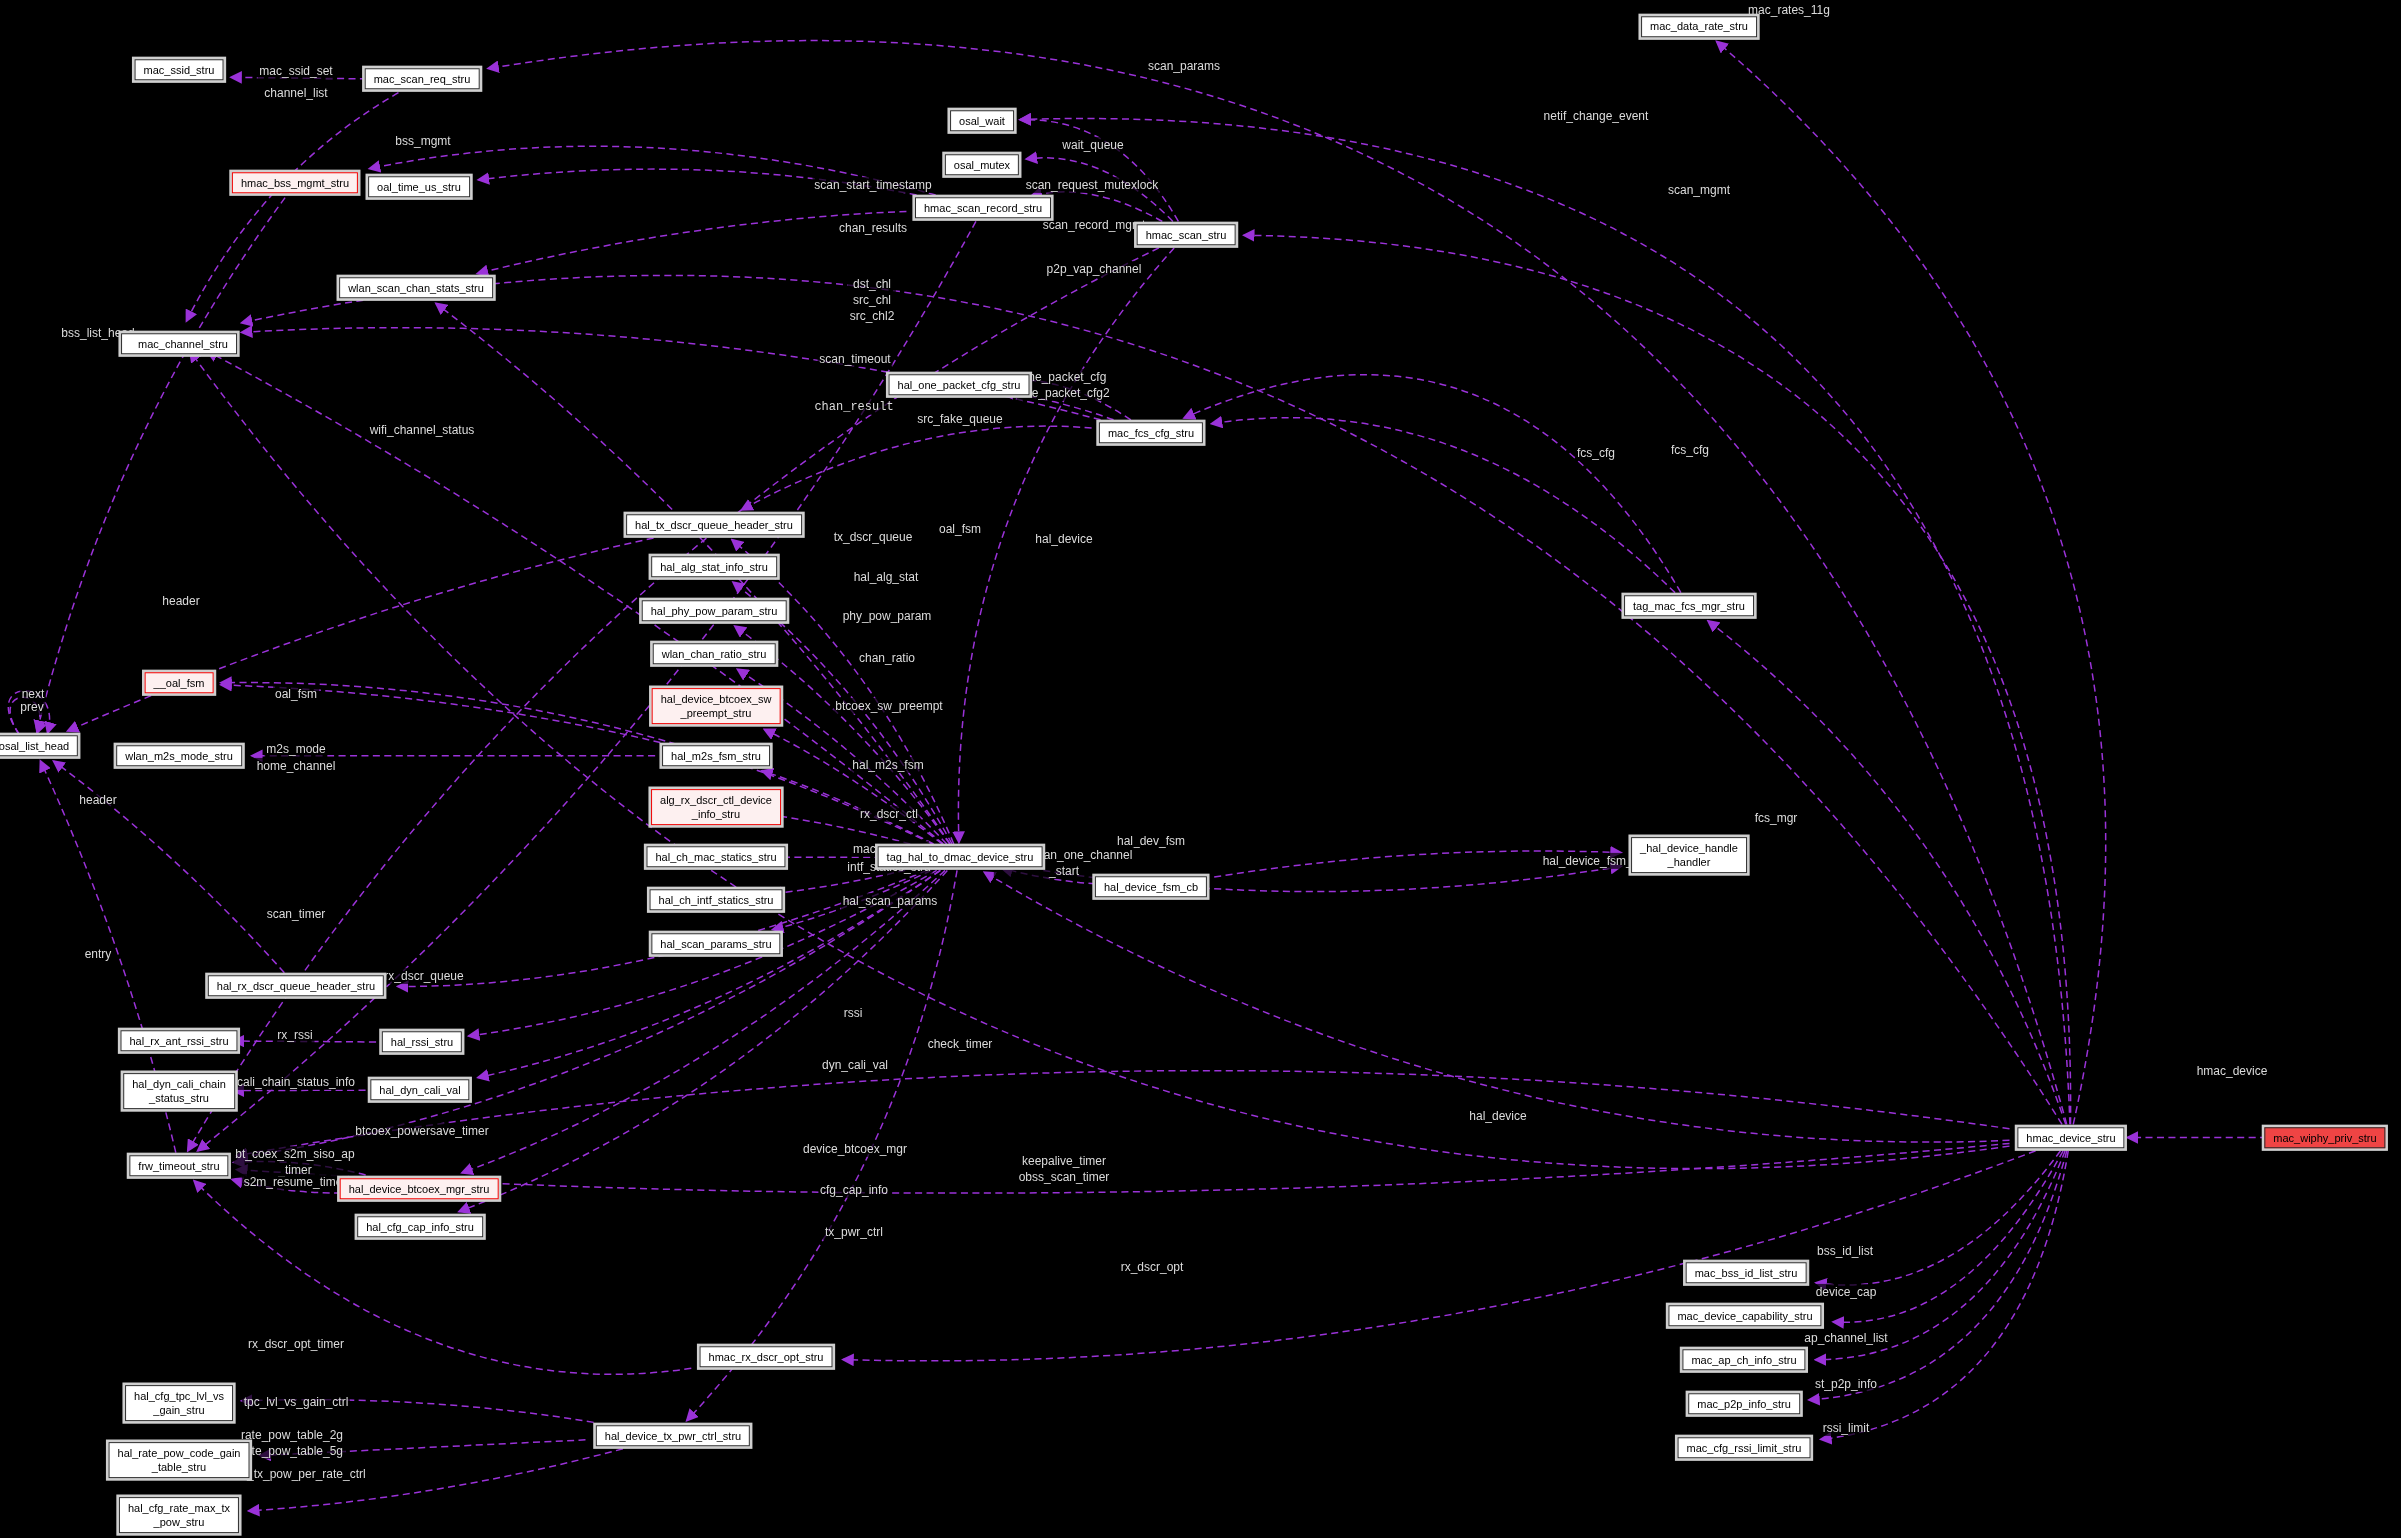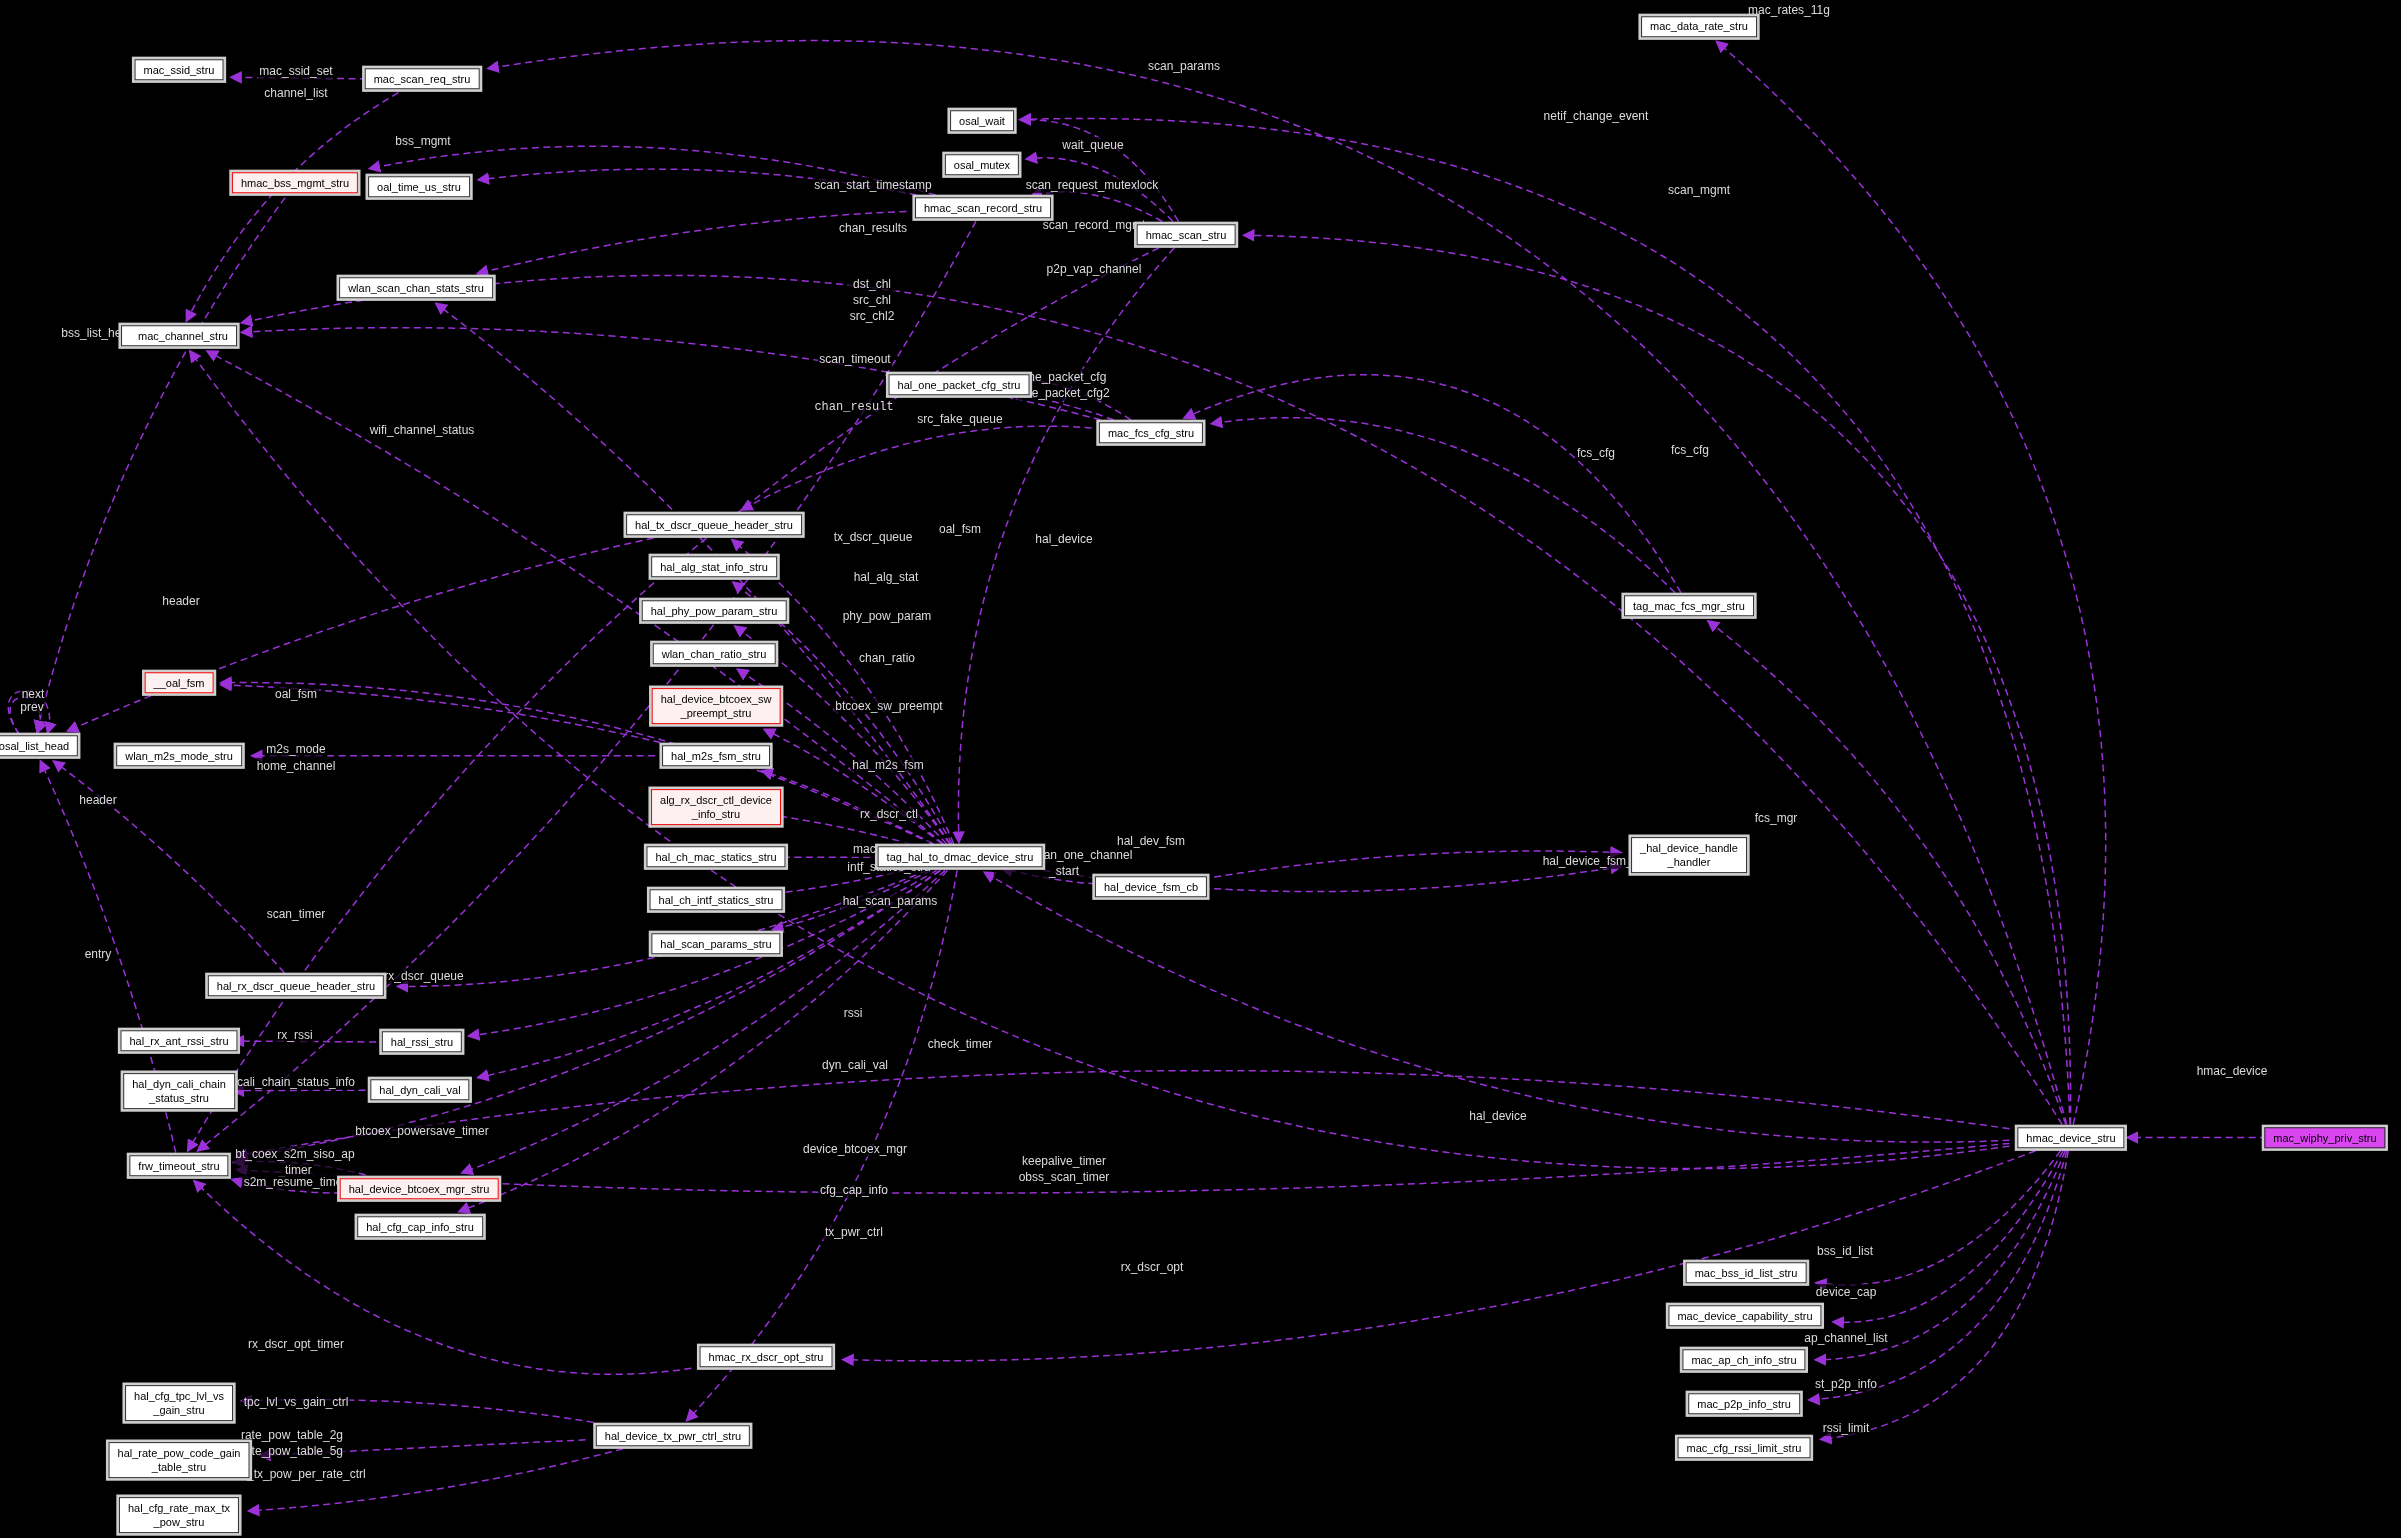--- a/index.html
+++ b/index.html
@@ -7,21 +7,21 @@
          font-family:"Liberation Sans",sans-serif;overflow:hidden;}
   #edges{position:absolute;left:0;top:0;z-index:1;}
   #edges path.e{fill:none;stroke:#9a32d8;stroke-width:1.7;stroke-dasharray:8 5;}
   .elabel{position:absolute;transform:translate(-50%,-50%);color:#dcdcdc;
           font-size:12px;line-height:1.35;white-space:pre;text-align:center;
           z-index:2;background:rgba(0,0,0,.70);padding:0 1.8px;}
   .node{position:absolute;transform:translate(-50%,-50%);background:#fff;color:#000;
         border:0.9px solid #2b2b2b;box-shadow:0 0 0 2.6px #cfcfcf;padding:2.6px 8px;
         font-size:11px;line-height:1.3;white-space:pre;text-align:center;z-index:3;cursor:pointer;}
   .node.red{background:#fdf0f0;border:1.8px solid #f00000;}
-  .node.main{background:#d946ef;}
+  .node.main{background:#ef4444;}
 </style>
 </head>
 <body>
 
 <div id="stage">
     <svg id="edges" width="2401" height="1538" viewBox="0 0 2723 1744">
       <defs>
         <marker id="ar" viewBox="0 0 10 10" refX="8.5" refY="5" markerWidth="8.5" markerHeight="8.5" orient="auto">
           <path d="M0,0 L10,5 L0,10 z" fill="#9a32d8"></path>
         </marker>
@@ -103,21 +103,21 @@
     <div class="node" style="left: 179px; top: 70px;">mac_ssid_stru</div>
     <div class="node" style="left: 422px; top: 79px;">mac_scan_req_stru</div>
     <div class="node red" style="left: 295px; top: 183px;">hmac_bss_mgmt_stru</div>
     <div class="node" style="left: 419px; top: 187px;">oal_time_us_stru</div>
     <div class="node" style="left: 982px; top: 121px;">osal_wait</div>
     <div class="node" style="left: 982px; top: 165px;">osal_mutex</div>
     <div class="node" style="left: 983px; top: 208px;">hmac_scan_record_stru</div>
     <div class="node" style="left: 1186px; top: 235px;">hmac_scan_stru</div>
     <div class="node" style="left: 1699px; top: 26.5px;">mac_data_rate_stru</div>
     <div class="node" style="left: 416px; top: 288px;">wlan_scan_chan_stats_stru</div>
-    <div class="node" style="left: 179px; top: 336px; padding-left: 16px;">mac_channel_stru</div>
+    <div class="node" style="left: 179px; top: 344px; padding-left: 16px;">mac_channel_stru</div>
     <div class="node" style="left: 959px; top: 385px;">hal_one_packet_cfg_stru</div>
     <div class="node" style="left: 1151px; top: 433px;">mac_fcs_cfg_stru</div>
     <div class="node" style="left: 1689px; top: 606px;">tag_mac_fcs_mgr_stru</div>
     <div class="node" style="left: 714px; top: 525px;">hal_tx_dscr_queue_header_stru</div>
     <div class="node" style="left: 714px; top: 567px;">hal_alg_stat_info_stru</div>
     <div class="node" style="left: 714px; top: 611px;">hal_phy_pow_param_stru</div>
     <div class="node" style="left: 714px; top: 654px;">wlan_chan_ratio_stru</div>
     <div class="node red" style="left: 716px; top: 706px;">hal_device_btcoex_sw
 _preempt_stru</div>
     <div class="node red" style="left: 179px; top: 683px;">__oal_fsm</div>

